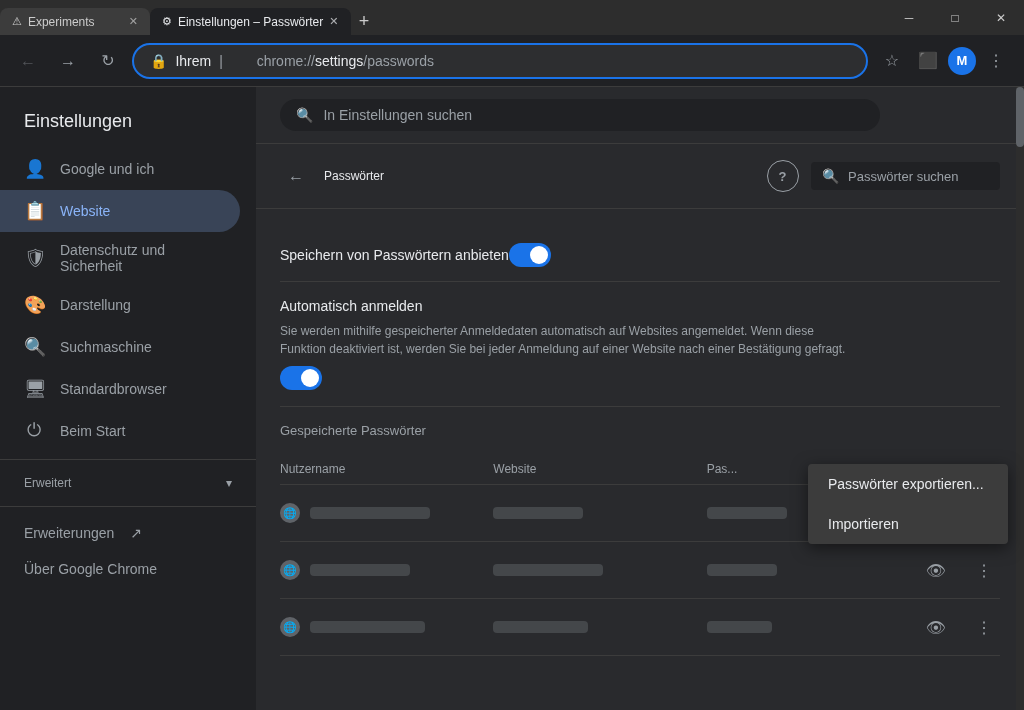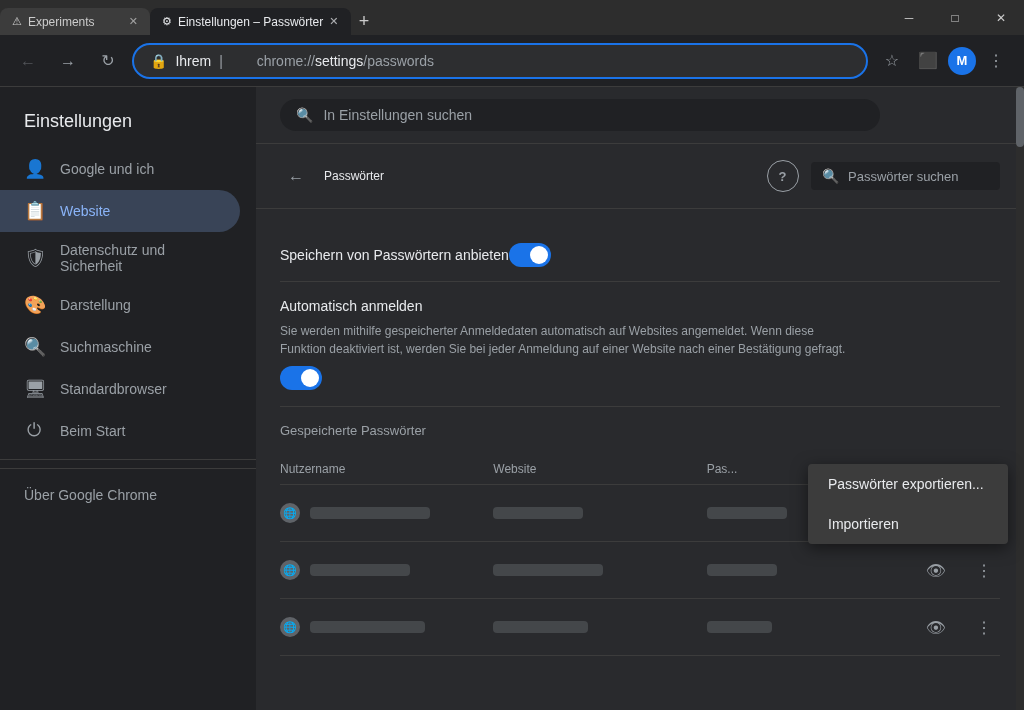--- a/index.html
+++ b/index.html
@@ -582,21 +582,29 @@
     </div>
     <div class="sidebar-item">
       <span class="item-icon">🖥</span>
       <span>Standardbrowser</span>
     </div>
     <div class="sidebar-item">
       <span class="item-icon">⏻</span>
       <span>Beim Start</span>
     </div>
     <div class="sidebar-divider"></div>
+    <div class="sidebar-section">
+      <span>Erweitert</span>
+      <span>▾</span>
+    </div>
     <div class="sidebar-divider"></div>
+    <div class="sidebar-ext-item">
+      <span>Erweiterungen</span>
+      <span>↗</span>
+    </div>
     <div class="sidebar-ext-item">
       <span>Über Google Chrome</span>
     </div>
   </div>
 
   <div class="content-area">
 
     <div class="search-bar">
       <div class="search-input-wrap">
         <span>🔍</span>

